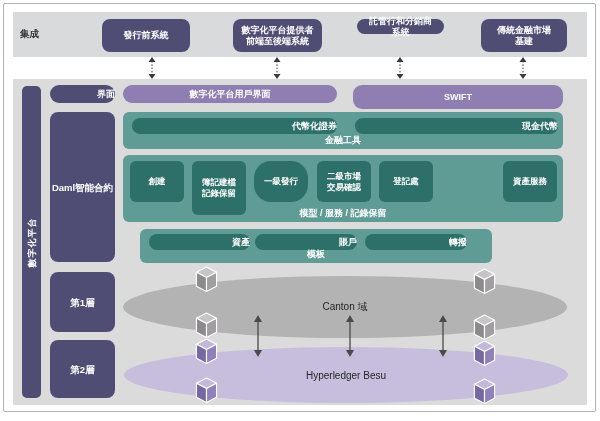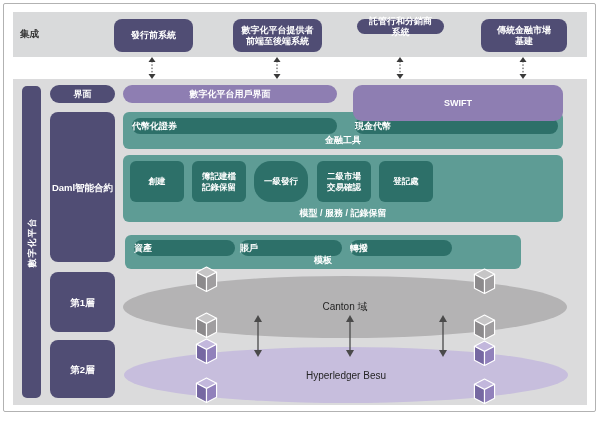--- a/index.html
+++ b/index.html
@@ -23,37 +23,37 @@
   .strip{left:13px;top:12px;width:574px;height:45px;background:var(--strip-gray);}
   .panel{left:13px;top:79px;width:574px;height:326px;background:var(--panel-gray);}
   .sys-box{
     background:var(--dark-purple);border-radius:8px;
     display:flex;flex-direction:column;align-items:center;justify-content:center;
     color:#fff;font-weight:bold;font-size:9px;line-height:11px;text-align:center;
     z-index:3;
   }
   .pill-label{
     background:var(--dark-purple);border-radius:9px;
-    display:flex;align-items:center;justify-content:center;
+    display:flex;align-items:center;justify-content:flex-end;
     color:#fff;font-weight:bold;font-size:9px;z-index:3;
   }
   .tall-label{
     background:var(--dark-purple);border-radius:8px;
     display:flex;align-items:center;justify-content:center;
     color:#fff;font-weight:bold;font-size:9.5px;line-height:13px;text-align:center;z-index:3;
   }
   .bar{
     background:var(--light-purple);border-radius:9px;
     display:flex;align-items:center;justify-content:center;
     color:#fff;font-weight:bold;font-size:9px;z-index:3;
   }
   .teal-container{background:var(--teal);border-radius:6px;z-index:2;}
   .teal-pill{
     position:absolute;background:var(--dark-teal);border-radius:8px;
-    display:flex;align-items:center;justify-content:flex-start;
+    display:flex;align-items:center;justify-content:flex-end;
     color:#fff;font-weight:bold;font-size:9px;
   }
   .teal-box{
     position:absolute;background:var(--dark-teal);border-radius:6px;
     display:flex;flex-direction:column;align-items:center;justify-content:center;
     color:#fff;font-weight:bold;font-size:8.5px;line-height:11px;text-align:center;
   }
   .teal-caption{
     position:absolute;left:0;bottom:2px;width:100%;text-align:center;
     color:#fff;font-weight:bold;font-size:9px;
@@ -79,21 +79,21 @@
   .link-arrow{z-index:2;}
 </style>
 </head>
 <body>
 
 <div class="abs frame"></div>
 
 <div class="abs strip"></div>
 <div class="abs integ-label">集成</div>
 
-<div class="abs sys-box" style="left:114px;top:19px;width:79px;height:33px;">
+<div class="abs sys-box" style="left:102px;top:19px;width:88px;height:33px;">
   <span>發行前系統</span>
   <span></span>
 </div>
 <div class="abs sys-box" style="left:233px;top:19px;width:89px;height:33px;">
   <span>數字化平台提供者</span>
   <span>前端至後端系統</span>
 </div>
 <div class="abs sys-box" style="left:357px;top:19px;width:87px;height:15px;">
   <span>託管行和分銷商</span>
   <span>系統</span>
@@ -140,59 +140,63 @@
 <div class="abs tall-label" style="left:50px;top:272px;width:65px;height:60px;">
   <span>第1層</span>
 </div>
 <div class="abs tall-label" style="left:50px;top:340px;width:65px;height:58px;">
   <span>第2層</span>
 </div>
 
 <div class="abs bar" style="left:123px;top:85px;width:214px;height:18px;">
   <span>數字化平台用戶界面</span>
 </div>
-<div class="abs bar" style="left:353px;top:85px;width:210px;height:36px;">
+<div class="abs bar" style="left:353px;top:85px;width:210px;height:24px;">
   <span>SWIFT</span>
 </div>
 
 <div class="abs teal-container" style="left:123px;top:112px;width:440px;height:37px;">
   <div class="teal-pill" style="left:9px;top:6px;width:205px;height:16px;">
     <span>代幣化證券</span>
   </div>
   <div class="teal-pill" style="left:232px;top:6px;width:203px;height:16px;">
     <span>現金代幣</span>
   </div>
   <div class="teal-caption">金融工具</div>
 </div>
 
 <div class="abs teal-container" style="left:123px;top:155px;width:440px;height:67px;">
   <div class="teal-box" style="left:7px;top:6px;width:54px;height:41px;">
     <span>創建</span>
     <span></span>
   </div>
-  <div class="teal-box" style="left:69px;top:6px;width:54px;height:41px;">
+  <div class="teal-box" style="left:69px;top:6px;width:54px;height:54px;">
     <span>簿記建檔</span>
     <span>記錄保留</span>
   </div>
   <div class="teal-box" style="left:131px;top:6px;width:54px;height:41px;border-radius:17px;">
     <span>一級發行</span>
     <span></span>
   </div>
   <div class="teal-box" style="left:194px;top:6px;width:54px;height:41px;">
     <span>二級市場</span>
     <span>交易確認</span>
   </div>
   <div class="teal-box" style="left:256px;top:6px;width:54px;height:41px;">
     <span>登記處</span>
     <span></span>
   </div>
+  <div class="teal-box" style="left:380px;top:6px;width:54px;height:41px;">
+    <span>資產服務</span>
+    <span></span>
+  </div>
   <div class="teal-caption">模型 / 服務 / 記錄保留</div>
 </div>
 
-<div class="abs teal-container" style="left:125px;top:229px;width:396px;height:34px;margin-top:6px;">
+<div class="abs teal-container" style="left:140px;top:229px;width:352px;height:34px;">
   <div class="teal-pill" style="left:9px;top:5px;width:101px;height:16px;">
     <span>資產</span>
   </div>
   <div class="teal-pill" style="left:115px;top:5px;width:102px;height:16px;">
     <span>賬戶</span>
   </div>
   <div class="teal-pill" style="left:225px;top:5px;width:102px;height:16px;">
     <span>轉撥</span>
   </div>
   <div class="teal-caption">模板</div>

